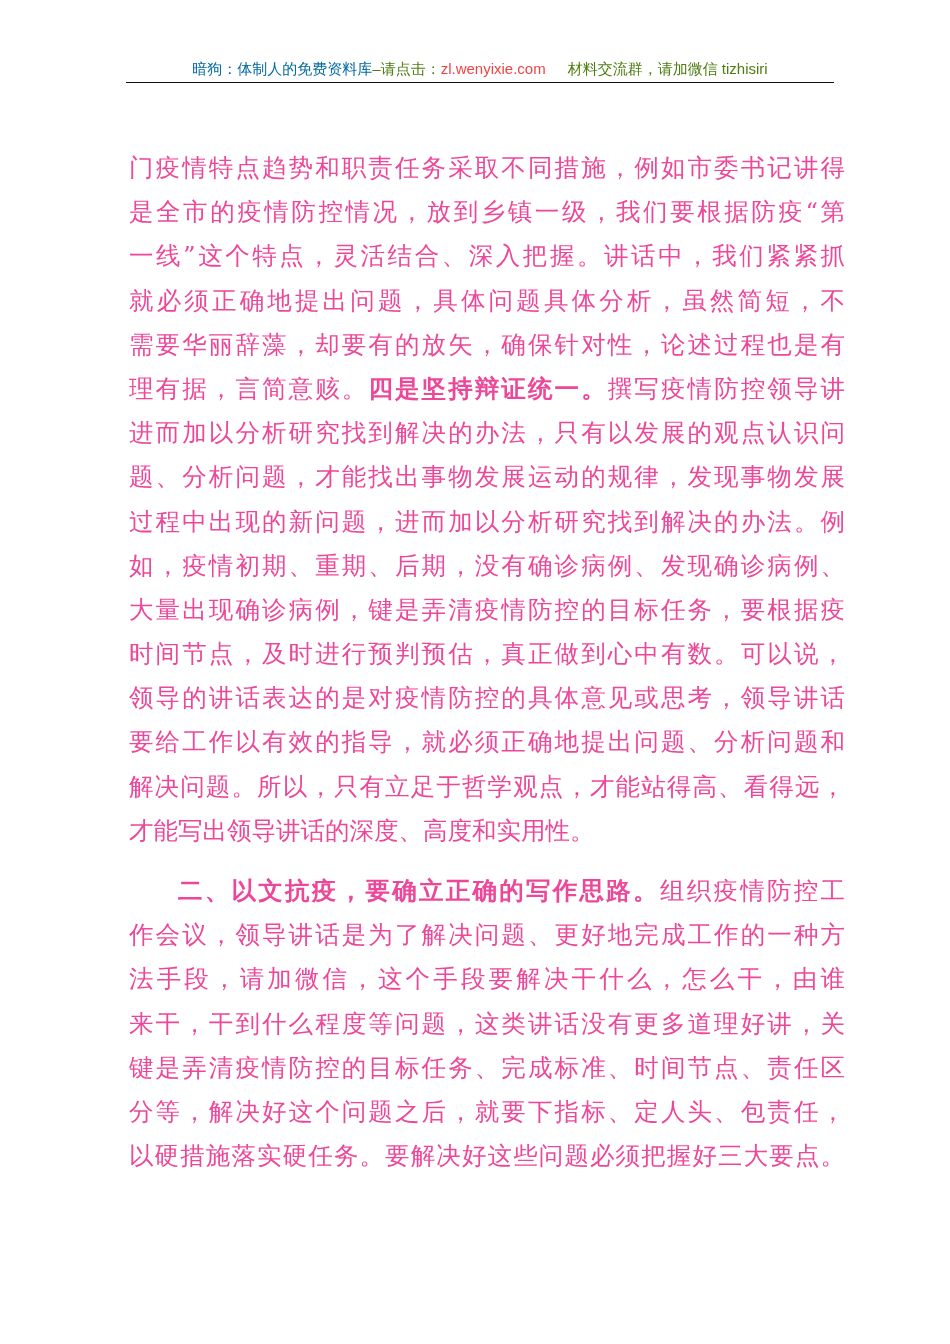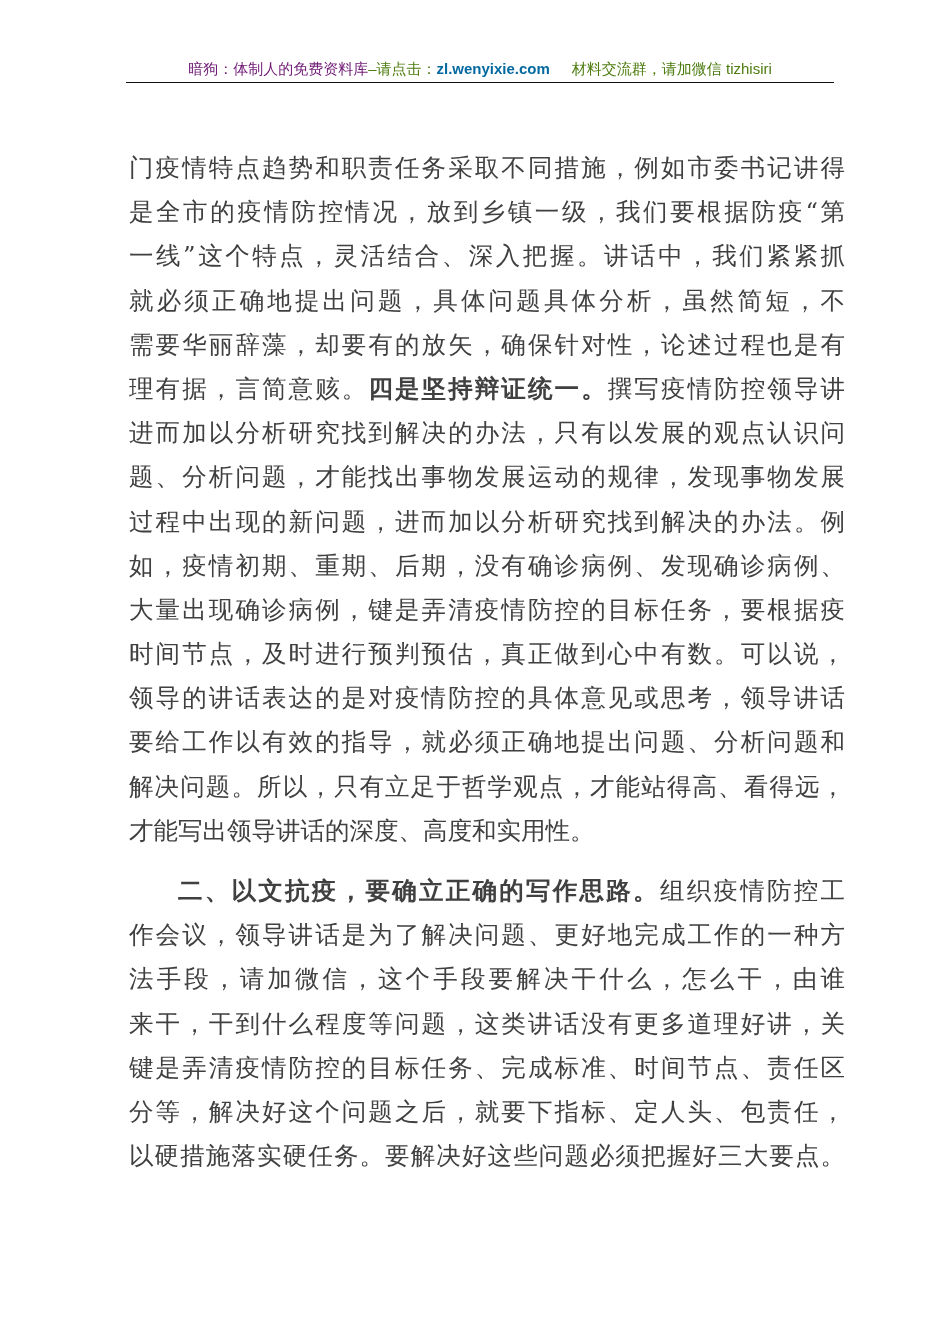--- a/index.html
+++ b/index.html
@@ -18,40 +18,40 @@
       left: 128px;
       top: 58px;
       width: 704px;
       height: 22px;
       font-family: "Liberation Sans", "DejaVu Sans", sans-serif;
       font-size: 15px;
       line-height: 22px;
       white-space: nowrap;
       text-align: center;
     }
-    .hdr-red { color: #701a75; }
+    .hdr-red { color: #0369a1; }
     .hdr-dark { color: #4d7c0f; }
-    .hdr-link { color: #0369a1; text-decoration: none; font-weight: bold; }
+    .hdr-link { color: #ef4444; text-decoration: none; }
     .hdr-gap { display: inline-block; width: 22px; }
     .header-rule {
       position: absolute;
       left: 126px;
       top: 82px;
       width: 708px;
       height: 0;
       border-top: 1.3px solid #111111;
     }
     .doc-body {
       position: absolute;
       left: 129px;
       top: 146px;
       width: 716px;
       font-family: "DejaVu Serif", "Liberation Serif", serif;
       font-size: 24.5px;
-      color: #404040;
+      color: #ec4899;
     }
     .line {
       height: 44.2px;
       line-height: 44.2px;
       white-space: nowrap;
       text-align: justify;
       text-align-last: justify;
       letter-spacing: 0px;
     }
     .line.last {

